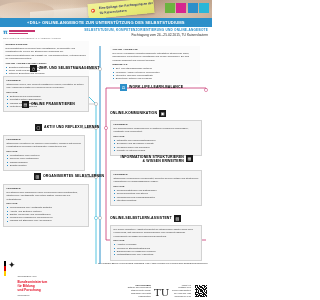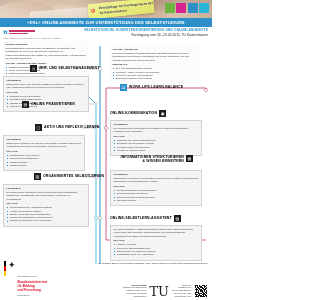--- a/index.html
+++ b/index.html
@@ -89,21 +89,21 @@
   .ack{position:absolute;left:0;bottom:30px;width:212px;}
   .ackline{font-size:2.1px;line-height:1.5;color:#3a3a3a;text-align:center;}
 
   .imprint{position:absolute;right:4px;bottom:2px;display:flex;align-items:flex-end;gap:3px;}
   .imp-col{font-size:2px;line-height:1.45;color:#3a3a3a;}
   .imp-col.rt{text-align:right;}
   .imp-title{font-weight:bold;color:#2b2b2b;}
   .qr{width:14px;height:14px;background:#fff;padding:.6px;box-sizing:border-box;}
   .qr-grid{width:100%;height:100%;display:grid;grid-template-columns:repeat(11,1fr);grid-template-rows:repeat(11,1fr);}
   .qr-grid i{background:#111;}
-  .tulogo{font-size:13px;color:#1a1a1a;font-family:"DejaVu Serif",serif;line-height:1;}
+  .tulogo{font-size:10px;color:#1a1a1a;font-family:"DejaVu Serif",serif;line-height:1;}
 
   .bar-bottom{position:absolute;left:94px;bottom:30px;width:118px;height:2.5px;background:#2c8fc9;}
 </style>
 </head>
 <body>
 
 <div class="poster">
 
   <div class="hero">
     <div class="hero-hand"></div>

